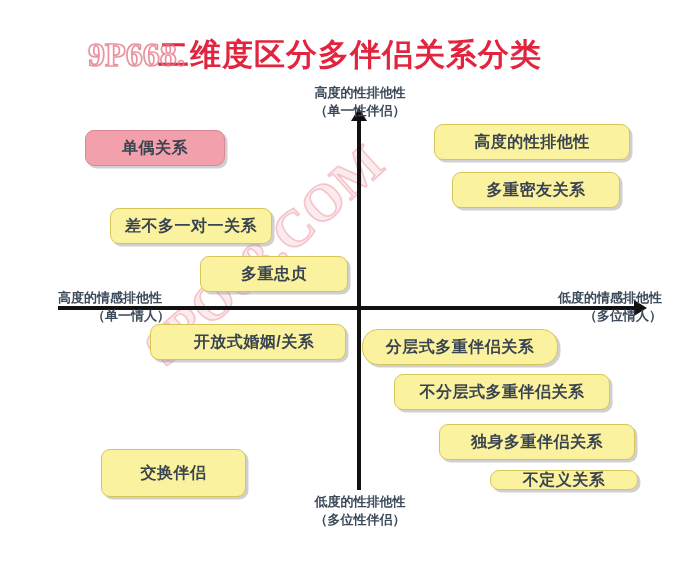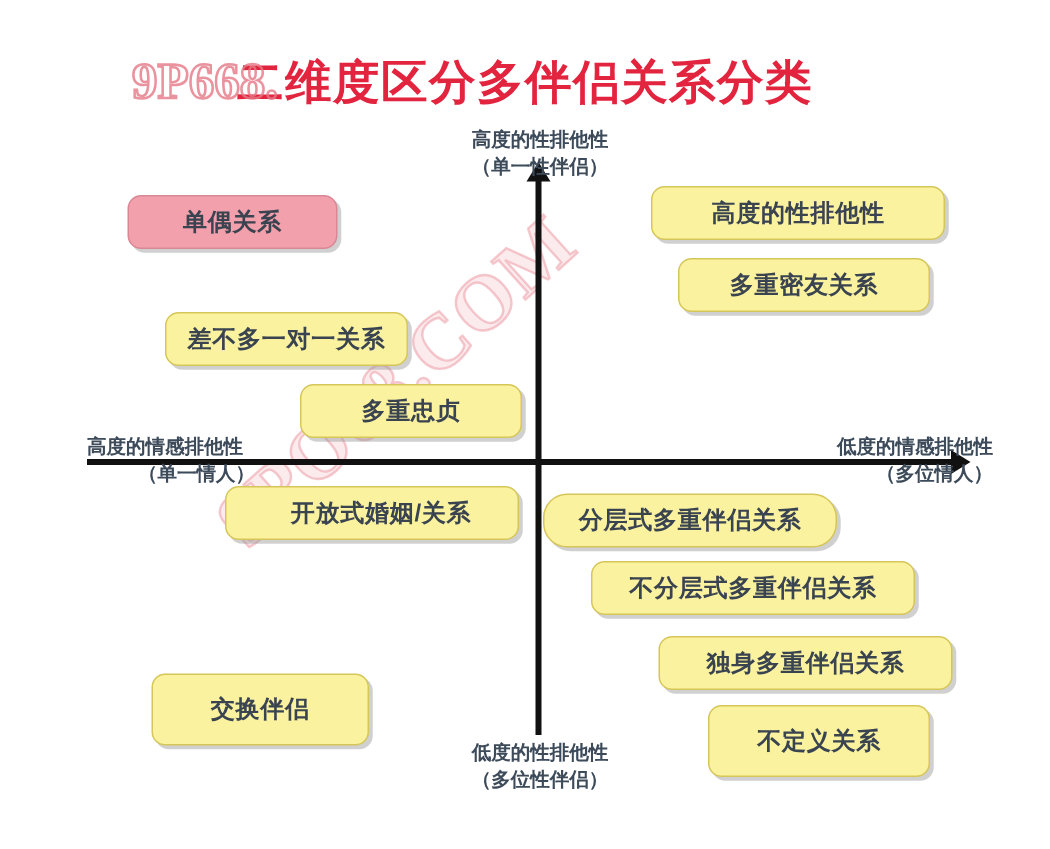--- a/index.html
+++ b/index.html
@@ -177,16 +177,16 @@
       <div class="node pink" style="left: 85px; top: 130px; width: 140px; height: 36px;">单偶关系</div>
       <div class="node" style="left: 110px; top: 208px; width: 162px; height: 36px;">差不多一对一关系</div>
       <div class="node" style="left: 200px; top: 256px; width: 148px; height: 36px;">多重忠贞</div>
       <div class="node" style="left: 150px; top: 324px; width: 196px; height: 36px; padding-left: 12px;">开放式婚姻/关系</div>
       <div class="node" style="left: 101px; top: 449px; width: 145px; height: 48px;">交换伴侣</div>
       <div class="node" style="left: 434px; top: 124px; width: 196px; height: 36px;">高度的性排他性</div>
       <div class="node" style="left: 452px; top: 172px; width: 168px; height: 36px;">多重密友关系</div>
       <div class="node" style="left: 362px; top: 329px; width: 196px; height: 36px; border-radius: 16px;">分层式多重伴侣关系</div>
       <div class="node" style="left: 394px; top: 374px; width: 216px; height: 36px;">不分层式多重伴侣关系</div>
       <div class="node" style="left: 423px; top: 424px; width: 196px; height: 36px; margin-left: 16px;">独身多重伴侣关系</div>
-      <div class="node" style="left: 472px; top: 470px; width: 148px; height: 48px;">不定义关系</div>
+      <div class="node" style="left: 490px; top: 470px; width: 148px; height: 20px;">不定义关系</div>
     </div>
 
 </div>
 
 </body></html>

